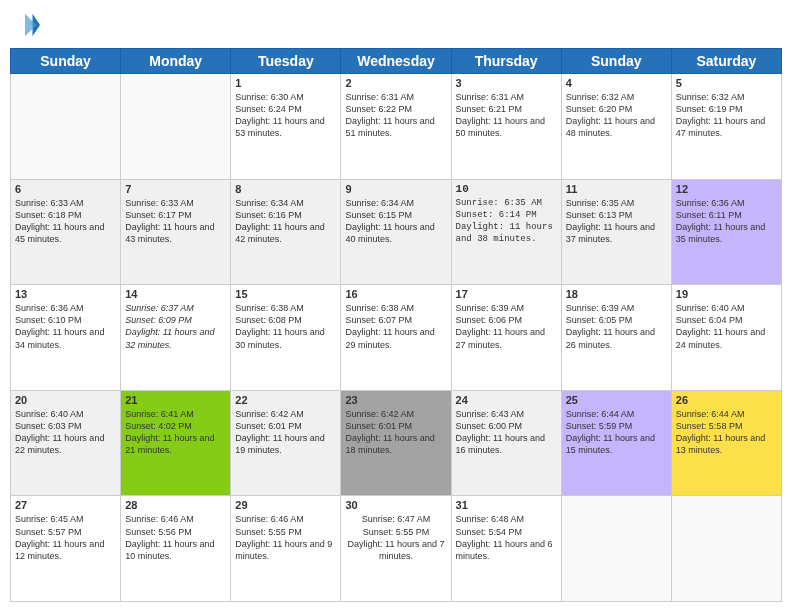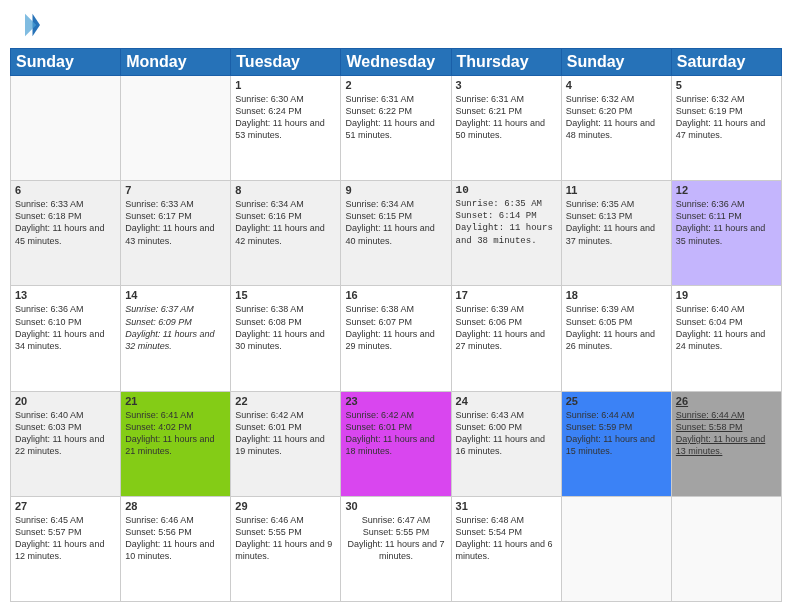--- a/index.html
+++ b/index.html
@@ -47,23 +47,23 @@
     .calendar {
       flex: 1;
       border: 1px solid #ccc;
       border-collapse: collapse;
       width: 100%;
       table-layout: fixed;
     }
     .calendar th {
       background-color: #2672b8;
       color: #fff;
-      text-align: left;
+      text-align: center;
       padding: 4px 5px;
-      font-size: 16px;
+      font-size: 14px;
       border: 1px solid #1a5fa8;
     }
     .calendar td {
       border: 1px solid #ccc;
       vertical-align: top;
       padding: 3px 4px;
       font-size: 9.5px;
       color: #333;
       background: #fff;
       height: 78px;
@@ -254,39 +254,39 @@
             <div class="cell-text" style="white-space: pre-line;">Sunrise: 6:41 AM
 Sunset: 4:02 PM
 Daylight: 11 hours and 21 minutes.</div>
           </td>
           <td style="background: rgb(240, 240, 240);">
             <span class="day-num">22</span>
             <div class="cell-text" style="white-space: pre-line;">Sunrise: 6:42 AM
 Sunset: 6:01 PM
 Daylight: 11 hours and 19 minutes.</div>
           </td>
-          <td style="background: #d946ef;">
+          <td style="background: #a3a3a3;">
             <span class="day-num">23</span>
             <div class="cell-text" style="white-space: pre-line;">Sunrise: 6:42 AM
 Sunset: 6:01 PM
 Daylight: 11 hours and 18 minutes.</div>
           </td>
           <td style="background: rgb(240, 240, 240);">
             <span class="day-num">24</span>
             <div class="cell-text" style="white-space: pre-line;">Sunrise: 6:43 AM
 Sunset: 6:00 PM
 Daylight: 11 hours and 16 minutes.</div>
           </td>
-          <td style="background: #3b82f6;">
+          <td style="background: #c4b5fd;">
             <span class="day-num">25</span>
             <div class="cell-text" style="white-space: pre-line;">Sunrise: 6:44 AM
 Sunset: 5:59 PM
 Daylight: 11 hours and 15 minutes.</div>
           </td>
-          <td style="background: #a3a3a3; text-decoration: underline;">
+          <td style="background: #fde047;">
             <span class="day-num">26</span>
             <div class="cell-text" style="white-space: pre-line;">Sunrise: 6:44 AM
 Sunset: 5:58 PM
 Daylight: 11 hours and 13 minutes.</div>
           </td>
         </tr>
         <tr>
           <td>
             <span class="day-num">27</span>
             <div class="cell-text" style="white-space: pre-line;">Sunrise: 6:45 AM

